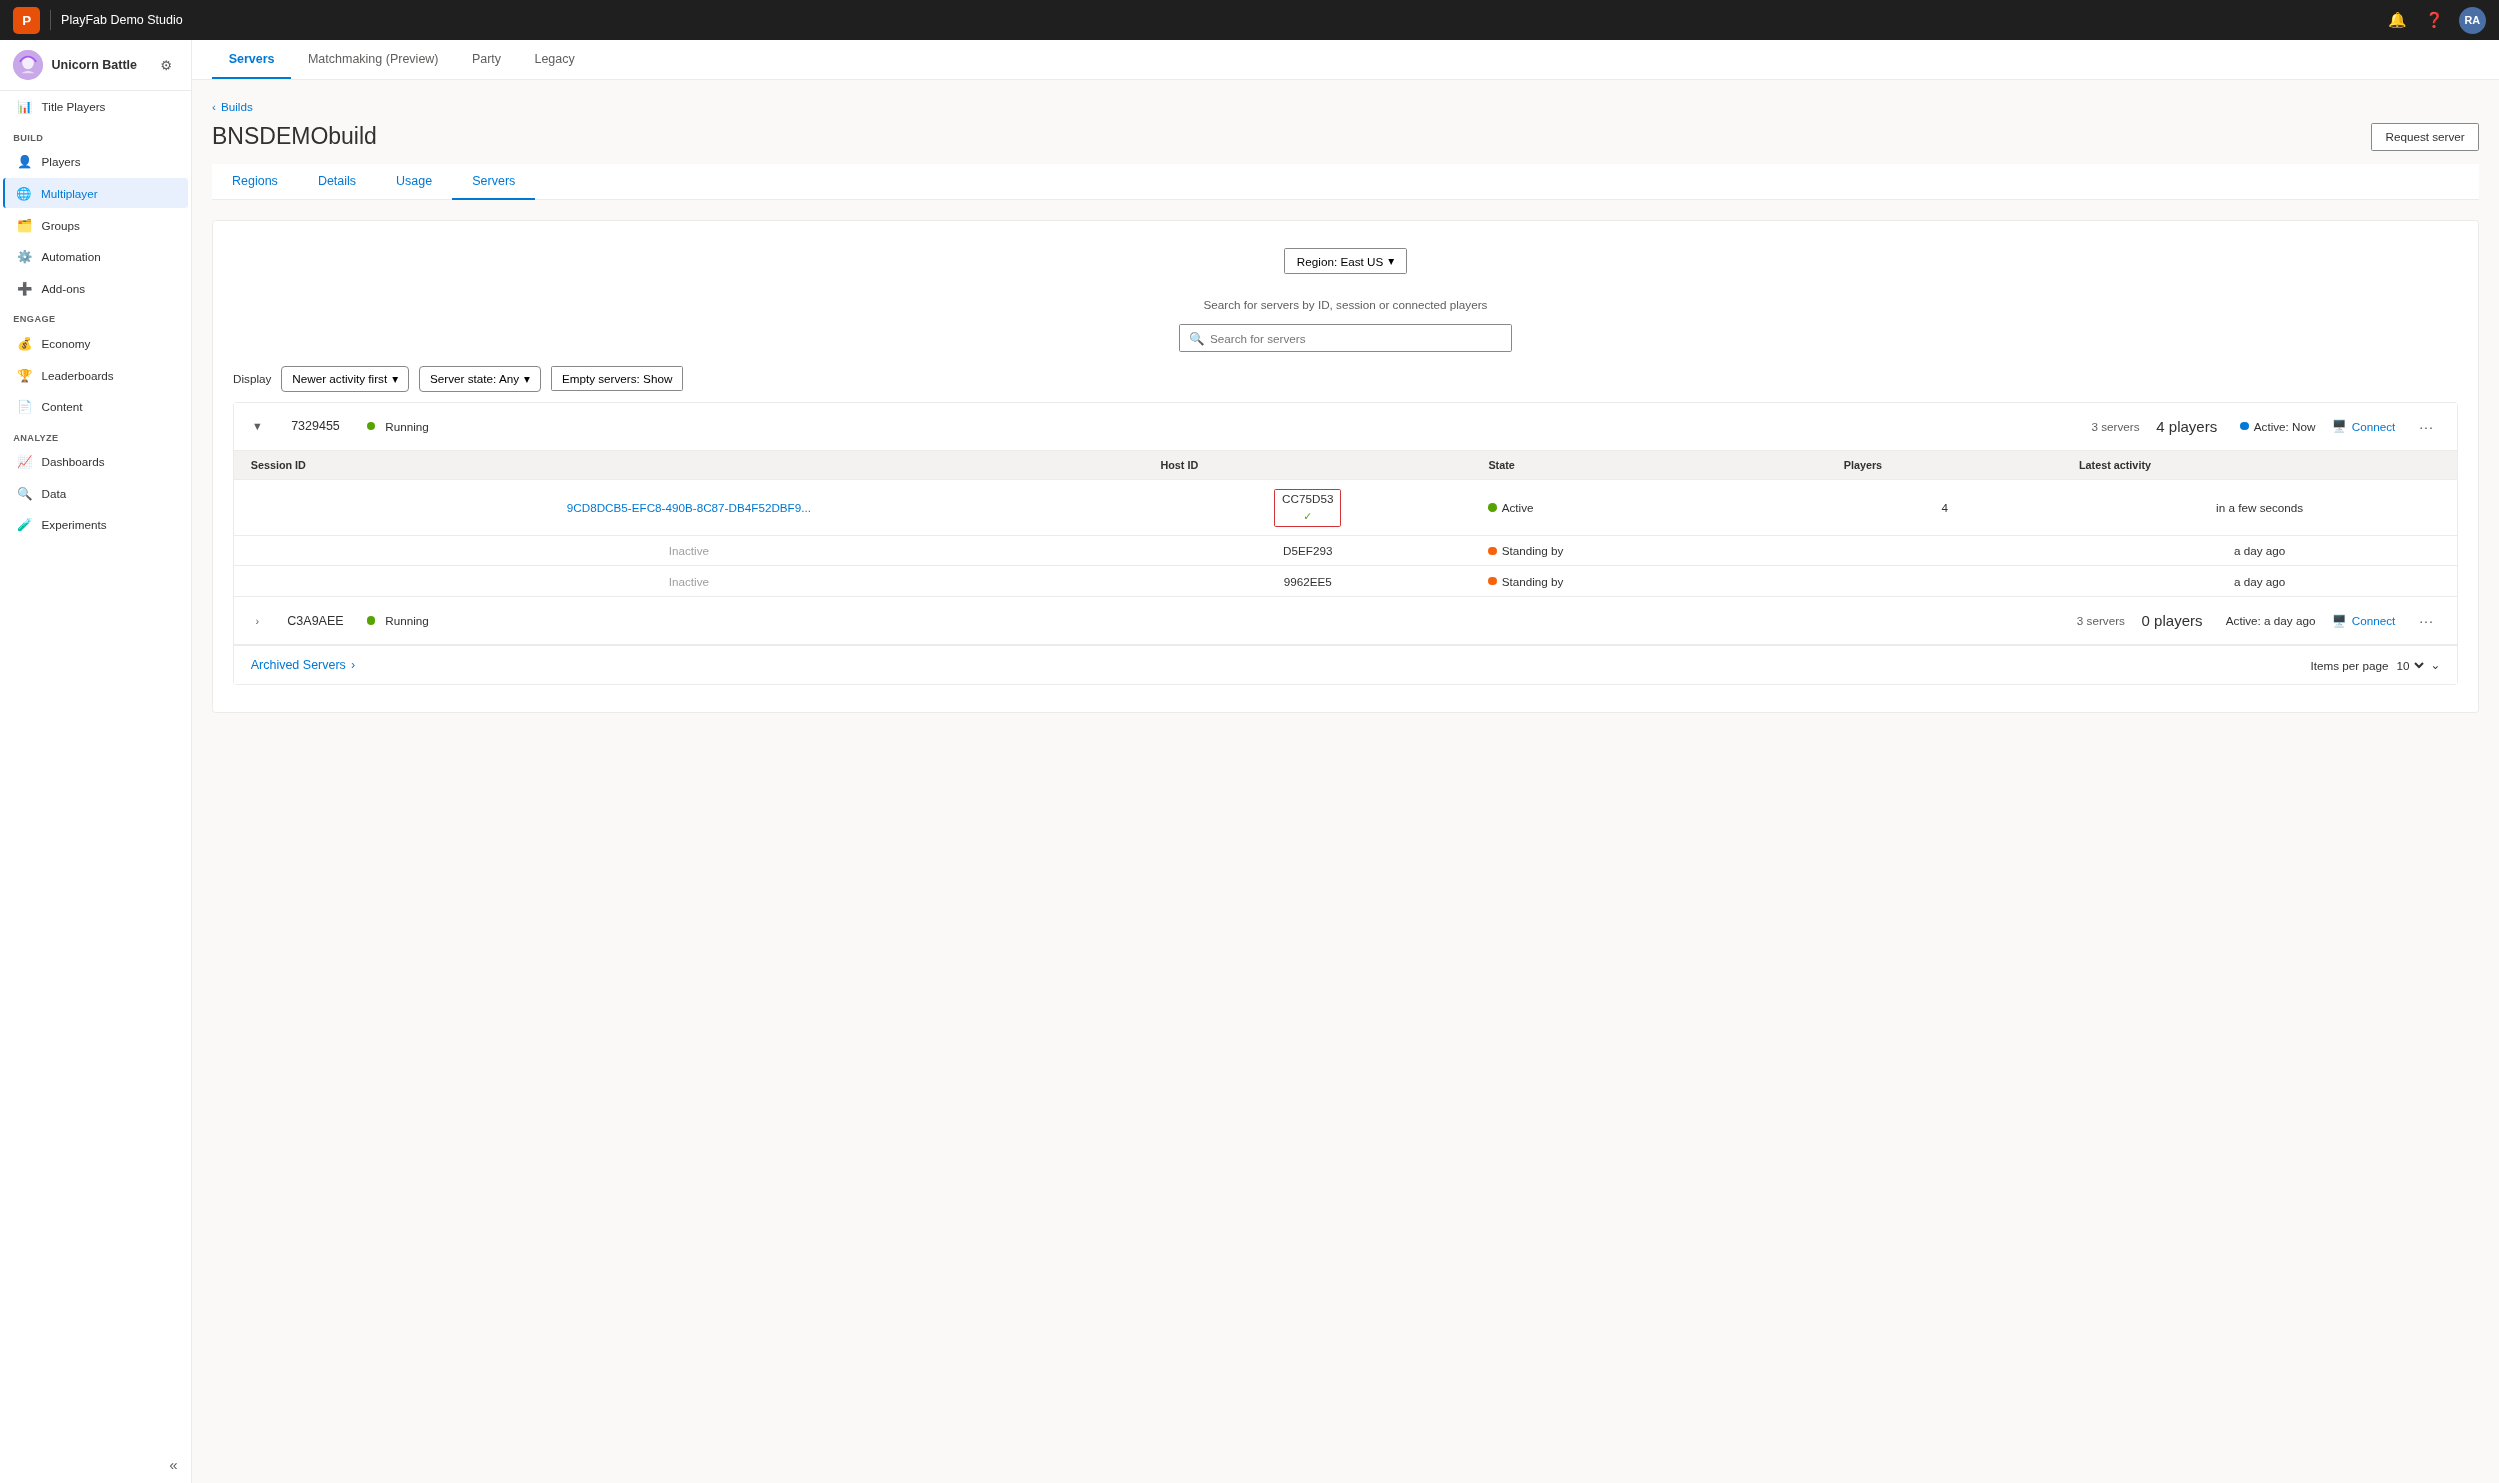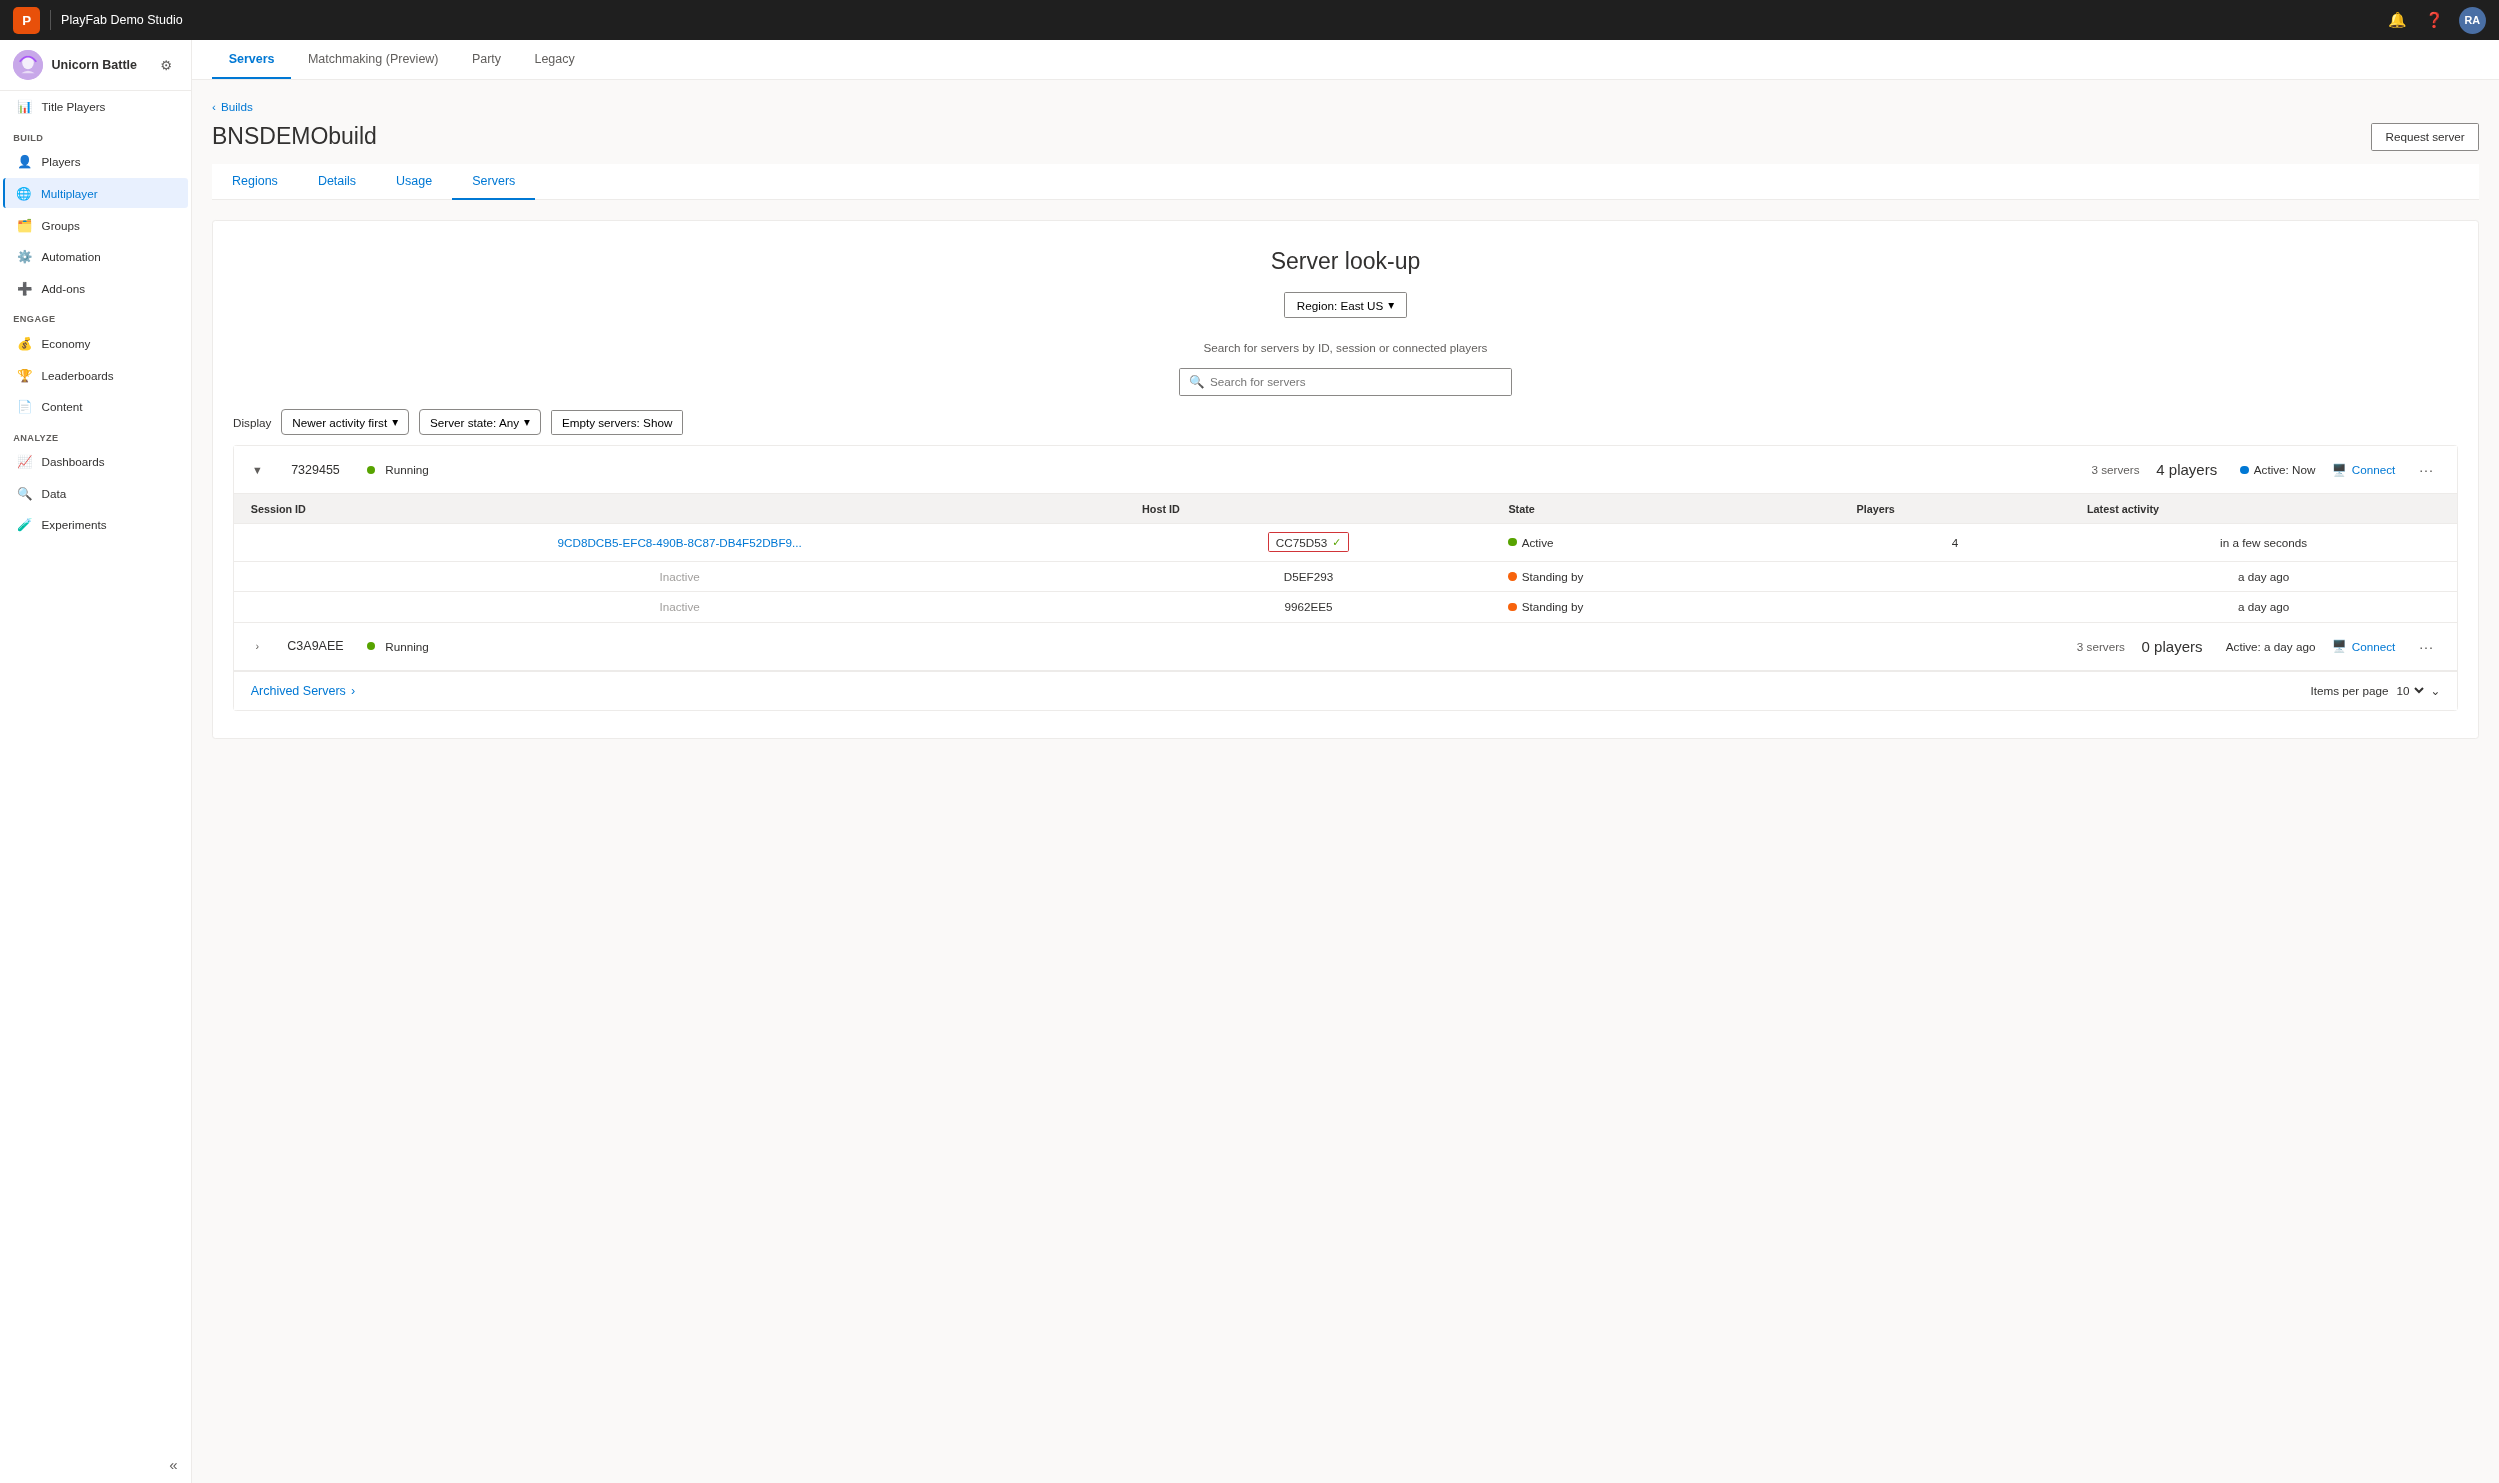--- a/index.html
+++ b/index.html
@@ -128,21 +128,21 @@
       font-size: 11.7px; border: none; background: none; padding: 3.3px 6.7px;
     }
     .more-btn { color: #605e5c; cursor: pointer; font-size: 15px; padding: 3.3px 6.7px; border: none; background: none; }
 
     
     .sub-table { width: 100%; border-collapse: collapse; }
     .sub-table th { text-align: left; padding: 8.3px 16.7px; font-size: 10.8px; font-weight: 600; color: #323130; background: #f3f2f1; border-bottom: 0.8px solid #edebe9; }
     .sub-table td { padding: 8.3px 16.7px; font-size: 11.7px; border-bottom: 0.8px solid #edebe9; }
     .sub-table tr:last-child td { border-bottom: none; }
     .session-link { color: #0078d4; cursor: pointer; text-decoration: none; }
-    .host-id-box { border: 1.7px solid #d13438; padding: 2.5px 6.7px; border-radius: 1.7px; display: inline-flex; align-items: center; gap: 5px; }
+    .host-id-box { border: 1.7px solid #d13438; padding: 2.5px 6.7px; border-radius: 1.7px; display: inline-flex; align-items: center; gap: 5px; flex-direction: column; }
     .check-icon { color: #57a300; font-size: 10.8px; }
     .active-dot { width: 8.3px; height: 8.3px; background: #57a300; border-radius: 50%; display: inline-block; }
     .orange-dot { width: 8.3px; height: 8.3px; background: #f7630c; border-radius: 50%; display: inline-block; }
     .state-label { display: flex; align-items: center; gap: 5px; }
     .inactive-label { color: #a19f9d; font-size: 11.7px; }
 
     
     .table-footer { display: flex; align-items: center; padding: 11.7px 16.7px; border-top: 0.8px solid #edebe9; justify-content: space-between; background: #fff; }
     .archived-link { color: #0078d4; cursor: pointer; display: flex; align-items: center; gap: 5px; font-size: 12.5px; }
     .items-per-page { display: flex; align-items: center; gap: 4px; font-size: 11.7px; color: #323130; }
@@ -265,21 +265,20 @@
       </div>
 
       <div class="sub-tabs">
         <div class="sub-tab">Regions</div>
         <div class="sub-tab">Details</div>
         <div class="sub-tab">Usage</div>
         <div class="sub-tab active">Servers</div>
       </div>
 
       <div class="lookup-panel">
-        <div class="lookup-title">Server look-up</div>
 
         <div style="display:flex; justify-content:center; margin-bottom:10px;">
           <button class="region-btn">
             <span>Region: East US</span>
             <span>▾</span>
           </button>
         </div>
 
         <div class="lookup-desc">Search for servers by ID, session or connected players</div>
 

